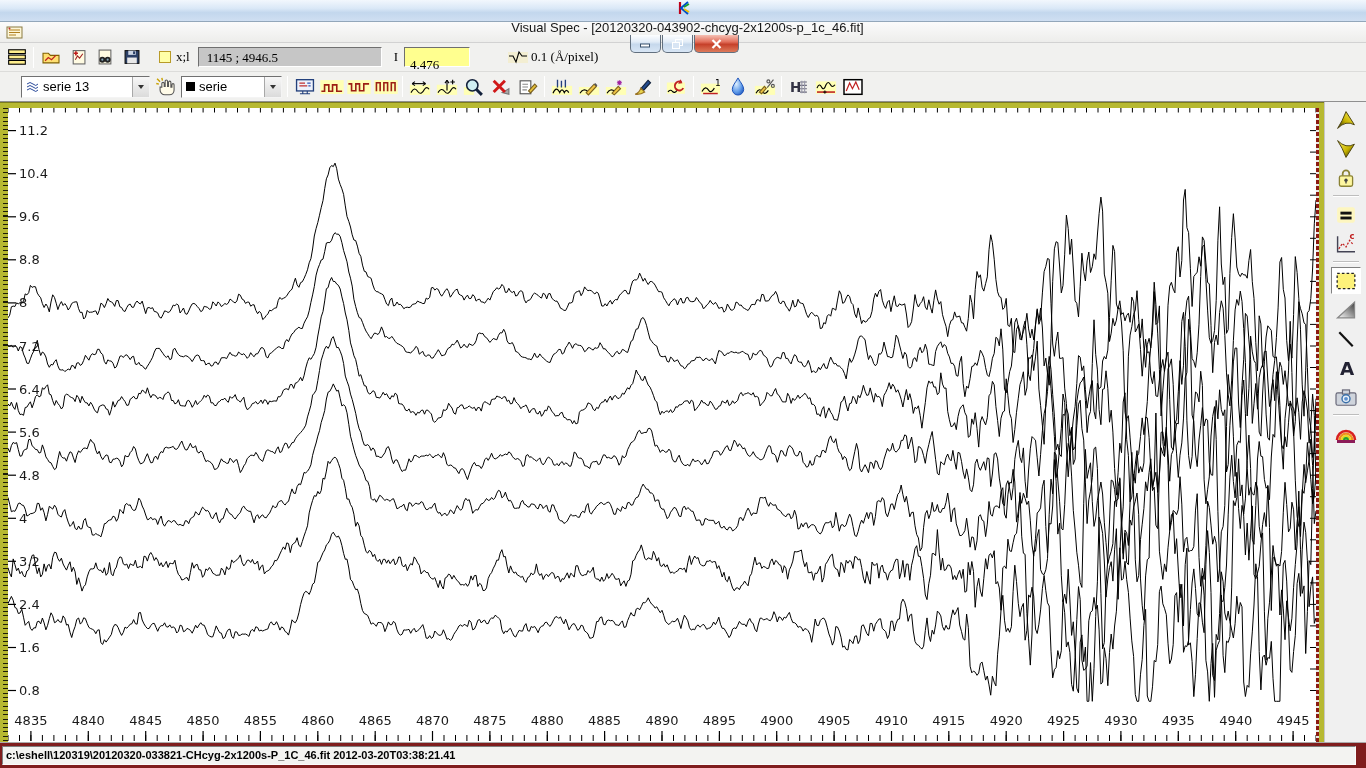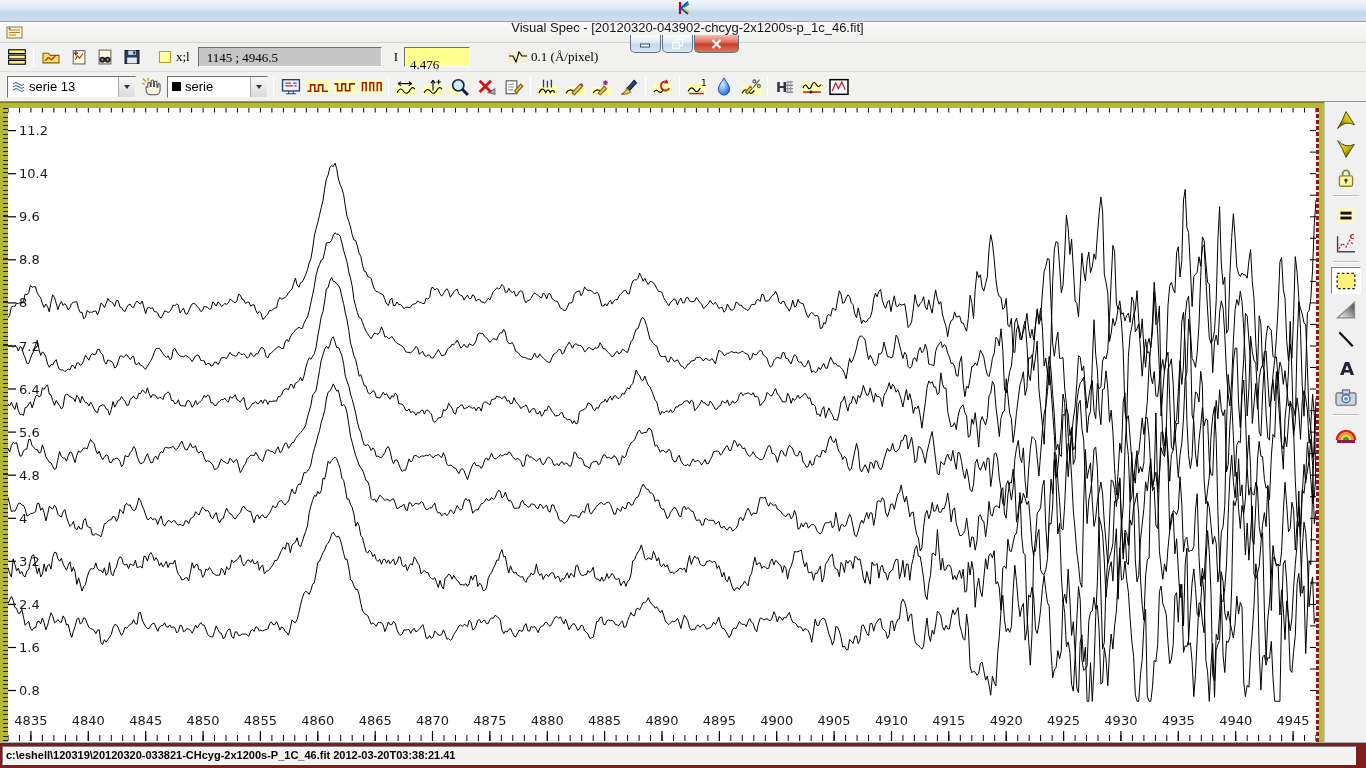--- a/index.html
+++ b/index.html
@@ -21,21 +21,21 @@
 
 .menubar{height:21px;display:flex;align-items:center;background:linear-gradient(#fbfbfb,#ededeb);
  border-bottom:1px solid #d2d2d2;padding-left:3px;font-size:13px;color:#111}
 .menu-items{display:flex}
 .menu-item{padding:2px 9px 3px;white-space:nowrap}
 .menuicon{width:22px;display:flex;justify-content:center;margin-right:1px}
 
 
 .tb{display:flex;align-items:center;background:#f1f1ef}
 #toolbar-main{height:29px;border-bottom:1px solid #dcdcda;padding-left:3px}
-#toolbar-series{height:30px;border-bottom:1px solid #8f8f8f;padding-left:5px}
+#toolbar-series{height:30px;border-bottom:1px solid #8f8f8f;padding-left:19px}
 .tbtn{width:27px;height:25px;display:flex;align-items:center;justify-content:center}
 .tsep{width:1px;height:21px;background:#b9b9b9;border-right:1px solid #fff;margin:0 3px}
 .icon-group{display:flex;align-items:center}
 .mono{font-family:Liberation Serif, serif;font-size:13px;color:#000}
 .checkbox{width:12px;height:12px;background:#ffffa8;border:1px solid #b89b28;margin:0 5px 0 14px}
 .coord-field{width:184px;height:20px;margin-left:8px;background:#c6c6c6;border:1px solid;
  border-color:#6f6f6f #ffffff #ffffff #6f6f6f;padding:2px 8px;white-space:nowrap}
 .i-label{margin-left:12px}
 .intensity-field{width:66px;height:20px;margin-left:6px;background:#ffff8f;border:1px solid;
  border-color:#6f6f6f #ffffff #ffffff #6f6f6f;padding:9px 5px}

